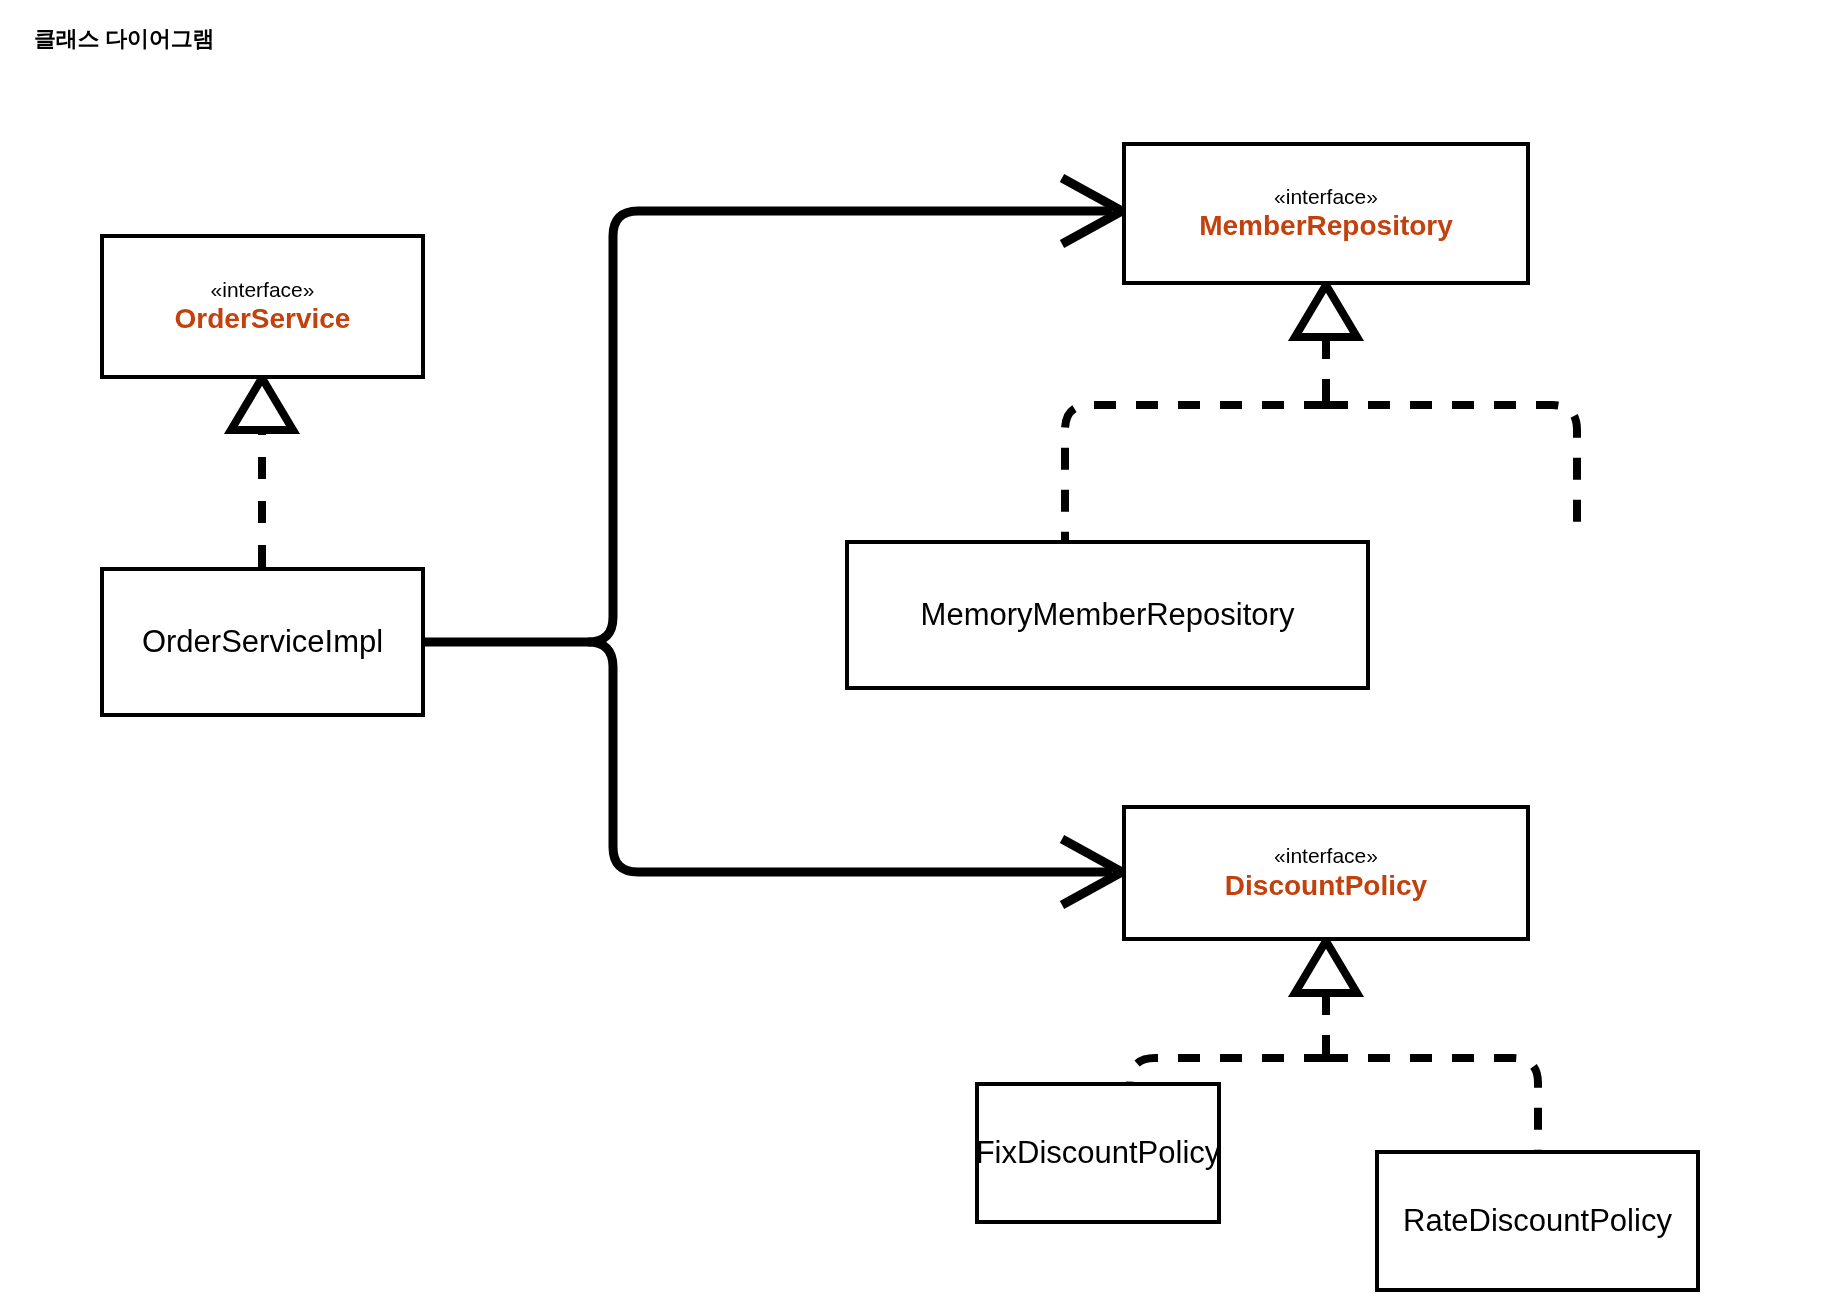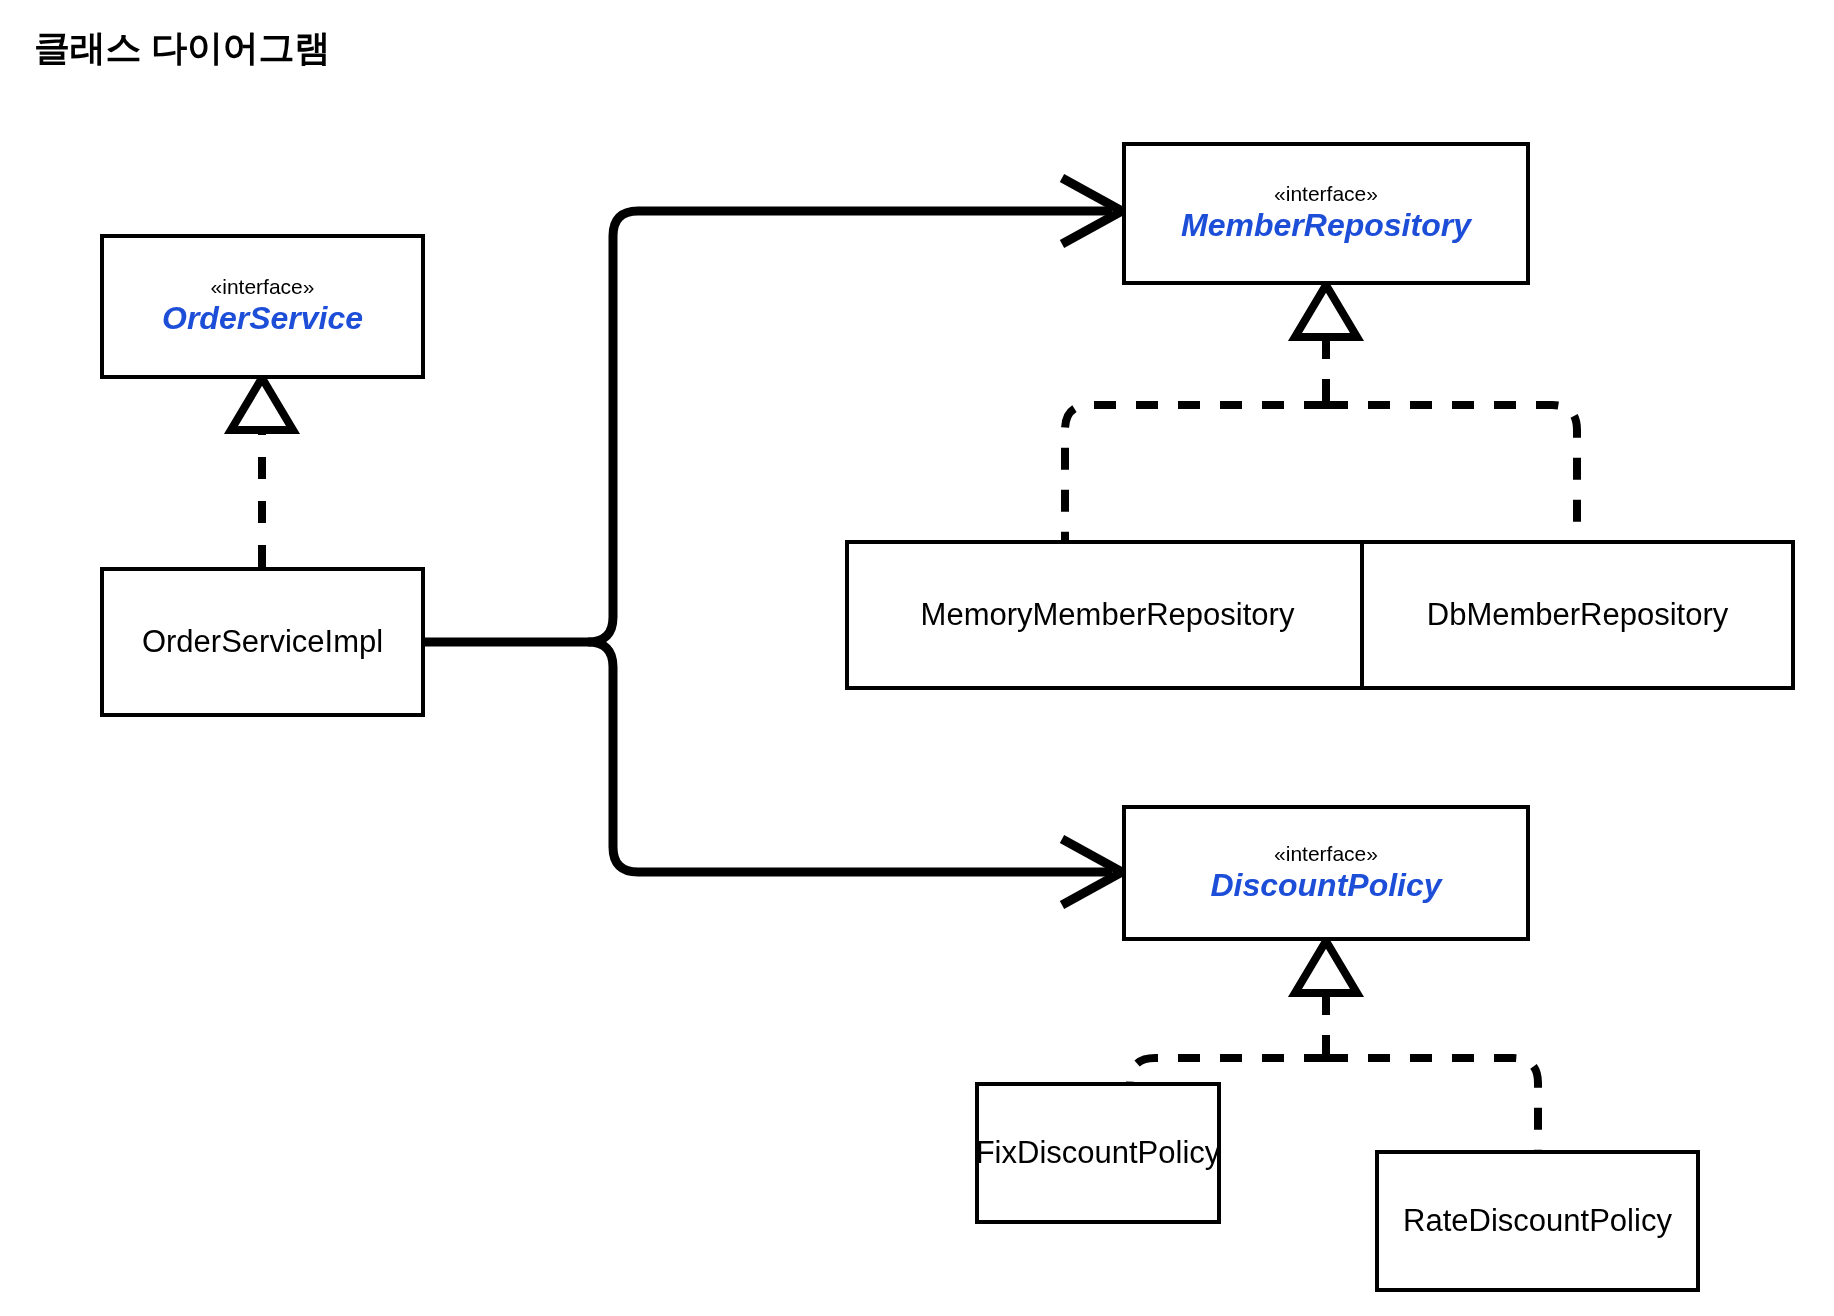--- a/index.html
+++ b/index.html
@@ -15,21 +15,21 @@
     position: relative;
     width: 1834px;
     height: 1316px;
     background: #ffffff;
     overflow: hidden;
   }
   #page-title {
     position: absolute;
     left: 34px;
     top: 26px;
-    font-size: 36px;
+    font-size: 22px;
     font-weight: bold;
     letter-spacing: -0.2px;
     line-height: 1.2;
     color: #000000;
     white-space: nowrap;
   }
   .uml-box {
     position: absolute;
     box-sizing: border-box;
     background: #ffffff;
@@ -42,26 +42,25 @@
     z-index: 5;
   }
   .stereotype {
     font-size: 21px;
     font-weight: normal;
     line-height: 1.18;
     color: #000000;
     white-space: nowrap;
   }
   .iface-name {
-    font-size: 32px;
+    font-size: 28px;
     font-weight: bold;
     line-height: 1.18;
-    color: #1d4ed8;
+    color: #c2410c;
     white-space: nowrap;
-    font-style: italic;
   }
   .class-name {
     font-size: 31px;
     font-weight: normal;
     line-height: 1.2;
     color: #000000;
     white-space: nowrap;
   }
   svg.edges {
     position: absolute;
@@ -135,23 +134,20 @@
 
   <div class="uml-box" style="left:1122px; top:142px; width:408px; height:143px;">
     <div class="stereotype">«interface»</div>
     <div class="iface-name">MemberRepository</div>
   </div>
 
   <div class="uml-box" style="left:845px; top:540px; width:525px; height:150px;">
     <div class="class-name">MemoryMemberRepository</div>
   </div>
 
-  <div class="uml-box" style="left:1360px; top:540px; width:435px; height:150px;">
-    <div class="class-name">DbMemberRepository</div>
-  </div>
 
   <div class="uml-box" style="left:1122px; top:805px; width:408px; height:136px;">
     <div class="stereotype">«interface»</div>
     <div class="iface-name">DiscountPolicy</div>
   </div>
 
   <div class="uml-box" style="left:975px; top:1082px; width:246px; height:142px;">
     <div class="class-name">FixDiscountPolicy</div>
   </div>
 

